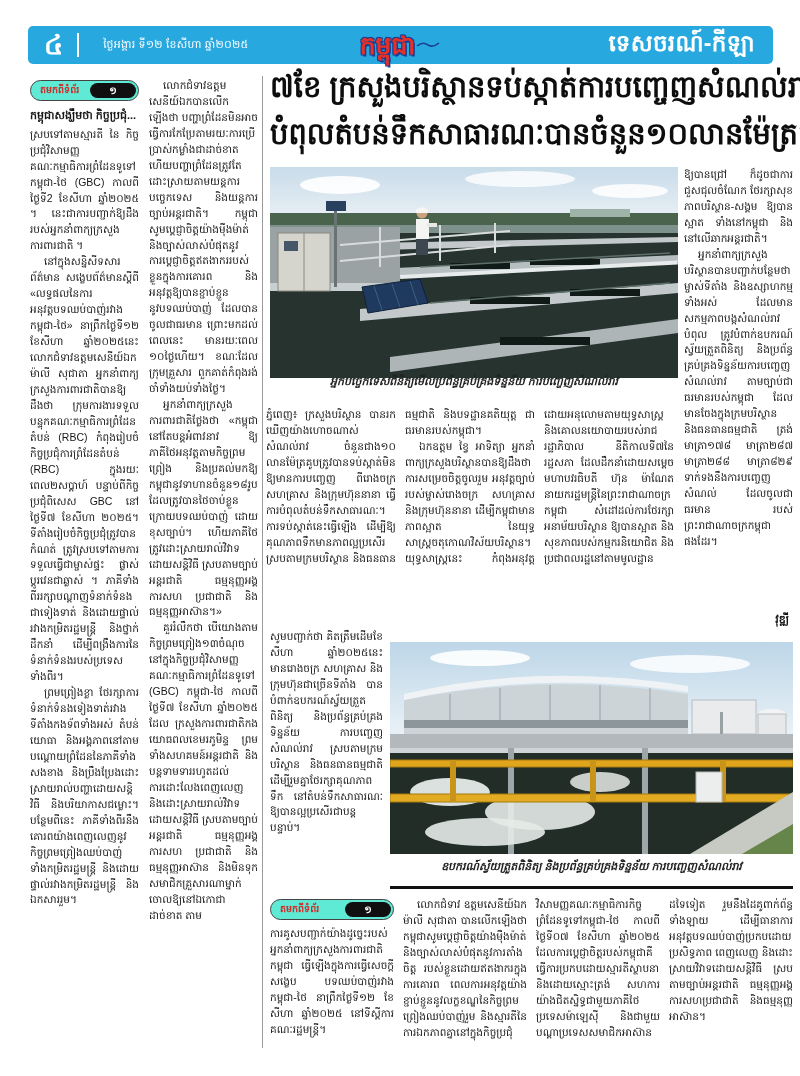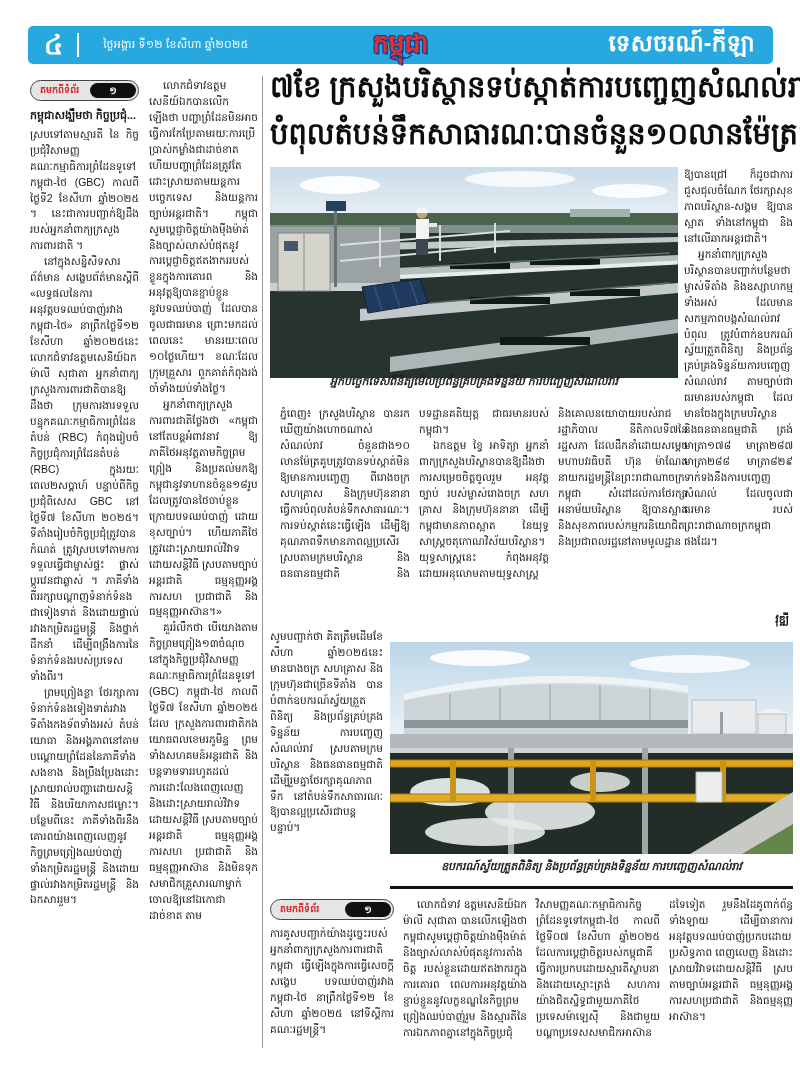--- a/index.html
+++ b/index.html
@@ -5,34 +5,34 @@
   html,body{margin:0;padding:0;background:#ffffff;width:800px;height:1076px;overflow:hidden;}
   body{font-family:"Liberation Sans","DejaVu Sans",sans-serif;color:#161616;}
   .page{position:absolute;top:0;left:0;width:800px;height:1076px;background:#fff;}
 
   
   .header-bar{position:absolute;left:28px;top:26px;width:745px;height:38px;
     background:var(--bar,#27a9e0);border-radius:5px;display:flex;align-items:center;color:#fff;}
   .page-num{font-size:27px;font-weight:bold;padding:0 14px 0 16px;line-height:38px;}
   .hdr-div{width:2px;height:24px;background:#ffffff;}
   .hdr-date{font-size:11px;padding-left:24px;letter-spacing:.2px;}
-  .logo-wrap{position:absolute;left:0;right:0;top:0;height:38px;display:flex;flex-direction:column;
+  .logo-wrap{position:absolute;left:0;right:0;top:0;height:38px;display:flex;
     align-items:center;justify-content:center;pointer-events:none;}
   .logo-text{font-size:25px;font-weight:800;color:var(--logo,#e63128);
     text-shadow:1.5px 1.5px 0 #1b3f94,-1px -1px 0 #1b3f94,1px -1px 0 #1b3f94,-1px 1px 0 #1b3f94;line-height:24px;}
   .logo-flourish{margin-top:-2px;}
   .section-title{margin-left:auto;font-size:23px;font-weight:800;padding-right:18px;letter-spacing:.3px;}
 
   
   .vrule{position:absolute;left:262px;top:76px;width:1px;height:972px;background:#9a9a9a;}
   .hrule{position:absolute;left:390px;top:886px;width:403px;height:2.5px;background:#111;}
 
   
   .contbox{display:flex;align-items:center;justify-content:space-between;border:1.3px solid #444;
-    border-radius:11px;height:19px;padding:0 2px 0 9px;margin:2px 0 6px 0;background:#e5e5e5;
+    border-radius:11px;height:19px;padding:0 2px 0 9px;margin:2px 0 6px 0;background:#5eead4;
     break-inside:avoid;}
   .contlabel{color:var(--accent,#d42a28);font-weight:bold;font-size:9.5px;white-space:nowrap;}
   .contbadge{background:#101010;color:#fff;border-radius:9px;min-width:30px;text-align:center;
     font-size:10px;font-weight:bold;height:15px;line-height:15px;padding:0 8px;}
 
   
   .textflow{font-size:10.5px;line-height:1.52;text-align:justify;}
   .textflow p{margin:0;text-indent:14px;}
   .textflow p:first-of-type{text-indent:0;}
   .lead{font-weight:bold;font-size:11px;margin:0 0 3px 0;}
@@ -48,22 +48,22 @@
   .photo{position:absolute;overflow:hidden;background:#dfe7ec;}
   .photo-1{left:270px;top:167px;width:408px;height:211px;}
   .photo-2{left:390px;top:642px;width:403px;height:212px;}
   .caption{position:absolute;text-align:center;font-style:italic;font-weight:bold;font-size:11px;color:#222;}
   .caption-1{left:270px;top:374px;width:408px;}
   .caption-2{left:390px;top:859px;width:403px;}
 
   .right-col{position:absolute;left:684px;top:167px;width:109px;height:442px;overflow:hidden;}
   .byline-1{position:absolute;left:684px;top:612px;width:105px;text-align:right;font-weight:bold;font-size:11px;}
 
-  .mid-cols{position:absolute;left:280px;top:407px;width:408px;height:230px;
-    column-count:3;column-gap:9px;overflow:hidden;font-family:Liberation Mono, monospace;}
+  .mid-cols{position:absolute;left:266px;top:407px;width:408px;height:230px;
+    column-count:3;column-gap:9px;overflow:hidden;}
 
   .left-of-photo2{position:absolute;left:270px;top:629px;width:113px;height:252px;overflow:hidden;}
 
   .bottom-article{position:absolute;left:270px;top:897px;width:523px;height:163px;
     column-count:4;column-gap:9px;overflow:hidden;}
 </style>
 </head>
 <body>
 
 <div class="page">

